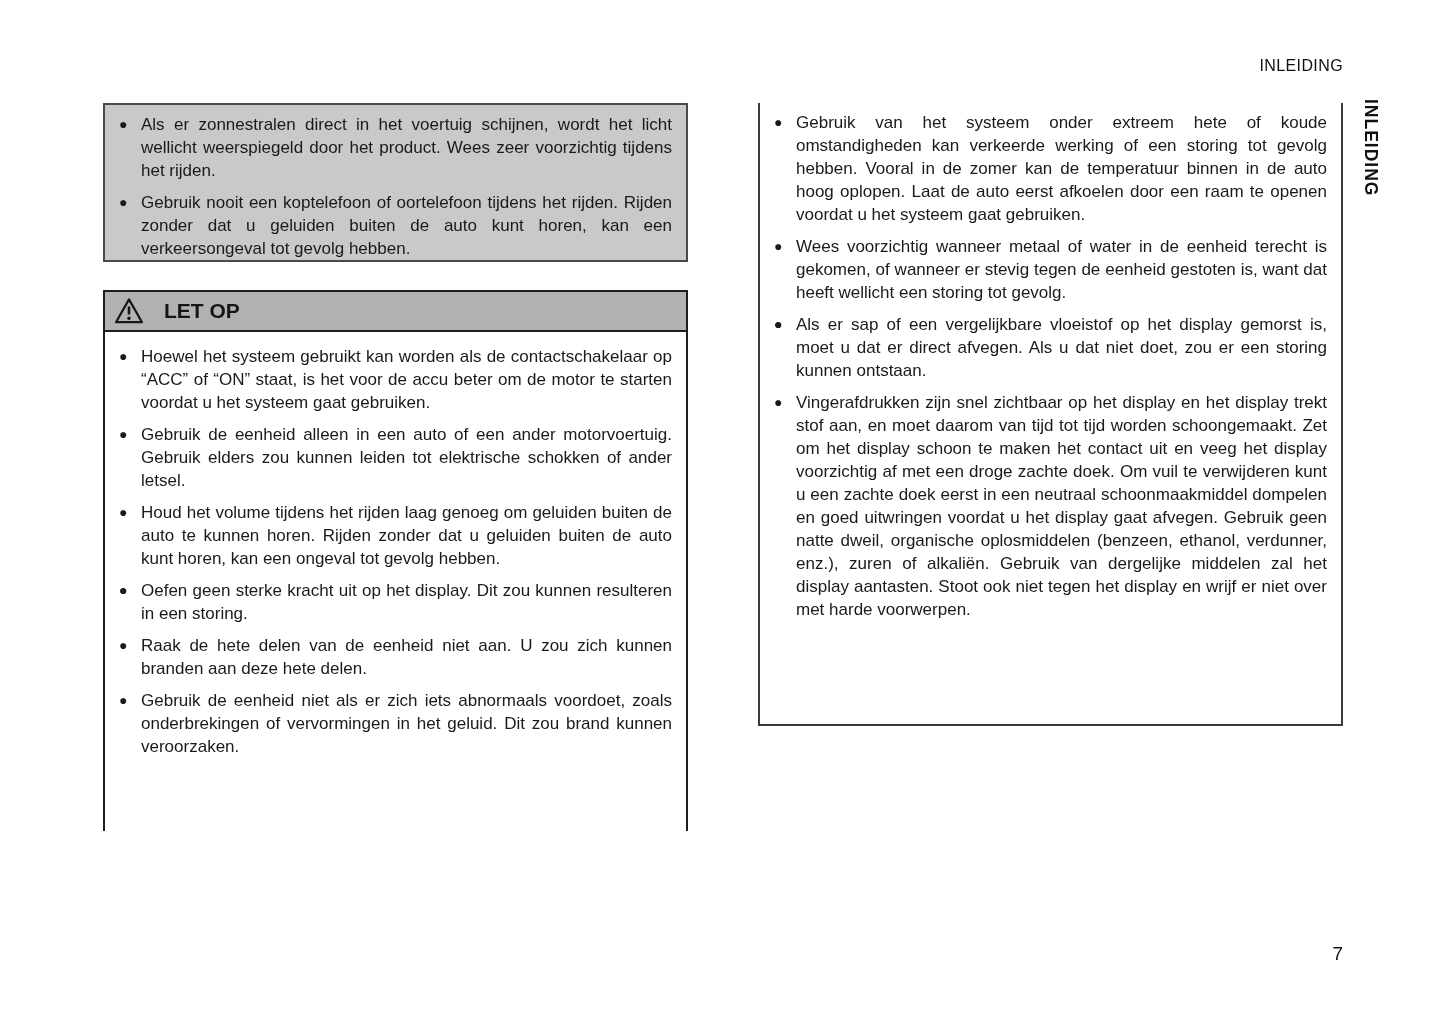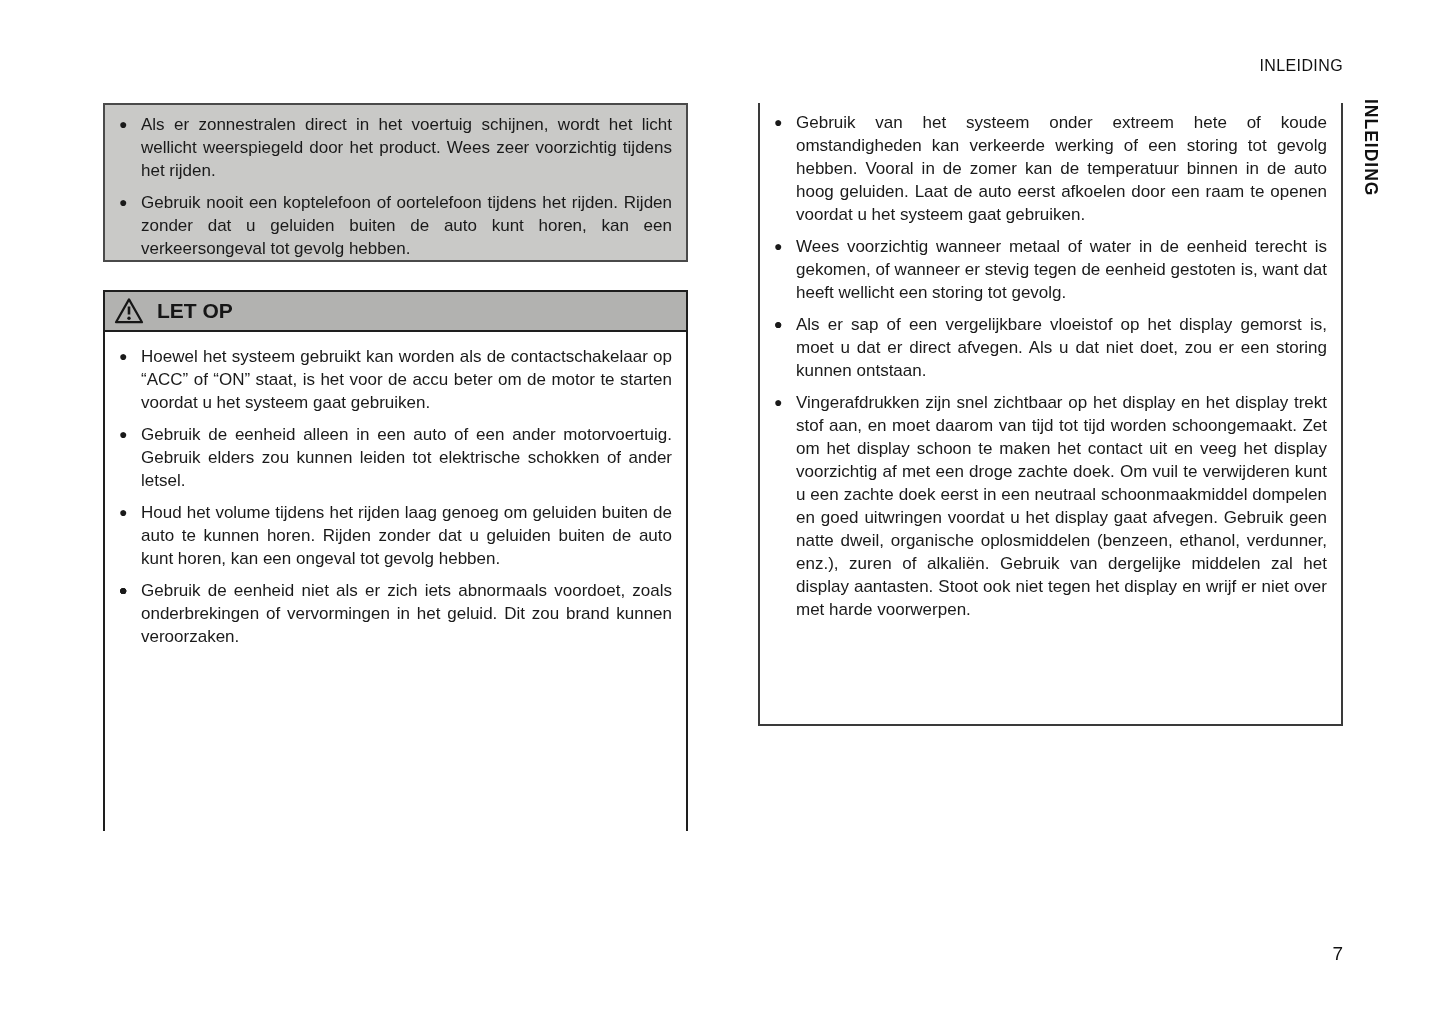--- a/index.html
+++ b/index.html
@@ -32,21 +32,21 @@
   .caution-box{
     position:absolute;top:290px;left:103px;width:585px;height:541px;
     box-sizing:border-box;background:#fff;
     border:2px solid #1e1e1e;border-bottom:none;
   }
   .caution-header{
     height:40px;box-sizing:border-box;background:#b2b2b0;
     border-bottom:2px solid #1e1e1e;
     display:flex;align-items:center;padding-left:9px;
   }
-  .caution-title{font-size:21px;font-weight:bold;margin-left:13px;color:#161616;}
+  .caution-title{font-size:21px;font-weight:bold;margin-left:20px;color:#161616;}
   .caution-body{padding:13px 14px 0 0;}
   .cont-box{
     position:absolute;top:103px;left:758px;width:585px;height:623px;
     box-sizing:border-box;background:#fff;
     border:2px solid #3a3a3a;border-top:none;
     padding:8px 14px 0 0;
   }
 
   
   .bullet-item{
@@ -101,35 +101,37 @@
     </div>
     <div class="bullet-item">
       <span class="marker">●</span>
       <span>Houd het volume tijdens het rijden laag genoeg om geluiden buiten de auto te kunnen horen. Rijden zonder dat u geluiden buiten de auto kunt horen, kan een ongeval tot gevolg hebben.</span>
     </div>
     <div class="bullet-item">
       <span class="marker">●</span>
     </div>
     <div class="bullet-item">
       <span class="marker">●</span>
+      <span>Oefen geen sterke kracht uit op het display. Dit zou kunnen resulteren in een storing.</span>
     </div>
     <div class="bullet-item">
       <span class="marker">●</span>
+      <span>Raak de hete delen van de eenheid niet aan. U zou zich kunnen branden aan deze hete delen.</span>
     </div>
     <div class="bullet-item">
       <span class="marker">●</span>
       <span>Gebruik de eenheid niet als er zich iets abnormaals voordoet, zoals onderbrekingen of vervormingen in het geluid. Dit zou brand kunnen veroorzaken.</span>
     </div>
   </div>
 </div>
 
 <div class="cont-box items">
   <div class="bullet-item">
     <span class="marker">●</span>
-    <span>Gebruik van het systeem onder extreem hete of koude omstandigheden kan verkeerde werking of een storing tot gevolg hebben. Vooral in de zomer kan de temperatuur binnen in de auto hoog geluiden. Laat de auto eerst afkoelen door een raam te openen voordat u het systeem gaat gebruiken.</span>
+    <span>Gebruik van het systeem onder extreem hete of koude omstandigheden kan verkeerde werking of een storing tot gevolg hebben. Vooral in de zomer kan de temperatuur binnen in de auto hoog oplopen. Laat de auto eerst afkoelen door een raam te openen voordat u het systeem gaat gebruiken.</span>
   </div>
   <div class="bullet-item">
     <span class="marker">●</span>
     <span>Wees voorzichtig wanneer metaal of water in de eenheid terecht is gekomen, of wanneer er stevig tegen de eenheid gestoten is, want dat heeft wellicht een storing tot gevolg.</span>
   </div>
   <div class="bullet-item">
     <span class="marker">●</span>
   </div>
   <div class="bullet-item">
     <span class="marker">●</span>

